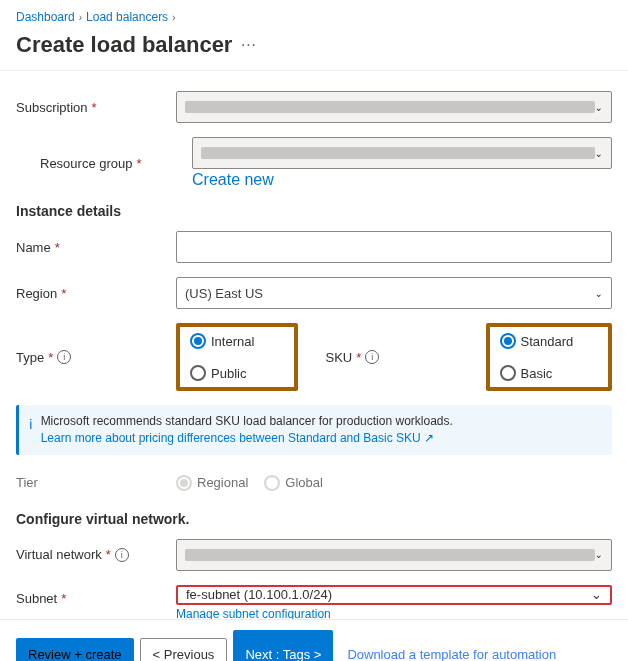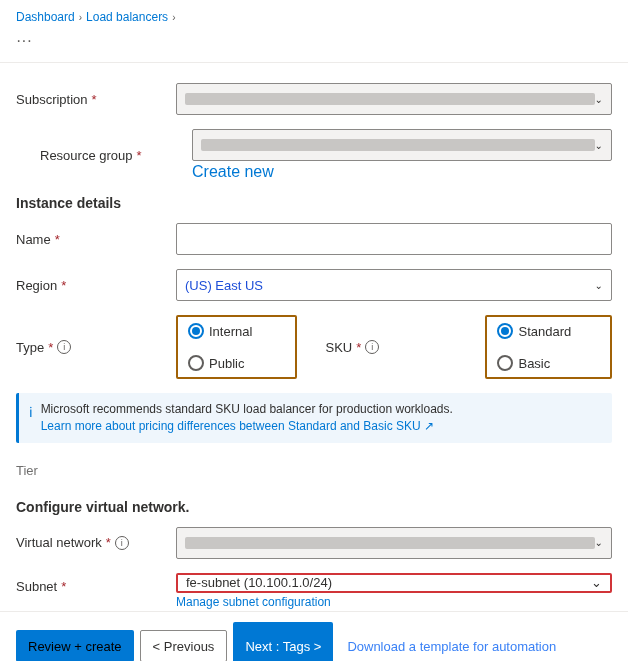--- a/index.html
+++ b/index.html
@@ -94,21 +94,21 @@
     }
     .select-box.filled {
       background: #f3f2f1;
     }
     .select-box .chevron {
       color: #323130;
       font-size: 10px;
     }
     .select-box .value {
       font-size: 13px;
-      color: #1d4ed8;
+      color: #404040;
       flex: 1;
     }
     .select-box .placeholder {
       flex: 1;
       height: 12px;
       background: #c8c6c4;
       border-radius: 2px;
       width: 120px;
     }
     .text-input {
@@ -158,21 +158,21 @@
       width: 8px;
       height: 8px;
       border-radius: 50%;
       background: #0078d4;
     }
     .radio-outer.unchecked {
       border-color: #605e5c;
     }
     .radio-label { font-size: 13px; }
     .radio-group-box {
-      border: 2px solid #a16207;
+      border: 4px solid #a16207;
       border-radius: 2px;
       padding: 6px 10px;
       display: inline-flex;
       flex-direction: column;
       gap: 8px;
     }
     .info-banner {
       background: #eff6fc;
       border-left: 3px solid #0078d4;
       padding: 8px 10px;
@@ -290,20 +290,21 @@
 <div>
   <div class="breadcrumb">
     <a>Dashboard</a>
     <span class="sep">›</span>
     <a>Load balancers</a>
     <span class="sep">›</span>
   </div>
 </div>
 
 <div class="page-header">
+  <h1 class="page-title">Create load balancer</h1>
   <span class="more-icon">···</span>
 </div>
 
 <div class="divider-top"></div>
 
 <div class="form-container">
 
   <div class="form-row">
     <div class="form-label">
       <span>Subscription</span>
@@ -415,20 +416,34 @@
         <span>Learn more about pricing differences between Standard and Basic SKU</span>
         <span> ↗</span>
       </a>
     </div>
   </div>
 
   <div class="form-row tier-row">
     <div class="form-label">
       <span>Tier</span>
     </div>
+    <div class="form-control">
+      <div class="radio-group">
+        <label class="radio-item">
+          <div class="radio-outer unchecked" style="border-color:#c8c6c4;">
+            <div class="radio-inner-disabled" style="width:8px;height:8px;border-radius:50%;background:#c8c6c4;"></div>
+          </div>
+          <span class="radio-label">Regional</span>
+        </label>
+        <label class="radio-item">
+          <div class="radio-outer unchecked" style="border-color:#c8c6c4;"></div>
+          <span class="radio-label">Global</span>
+        </label>
+      </div>
+    </div>
   </div>
 
   <div class="section-header" style="margin-top:8px;">Configure virtual network.</div>
 
   <div class="form-row">
     <div class="form-label">
       <span>Virtual network</span>
       <span class="required">*</span>
       <span class="info-icon">i</span>
     </div>

